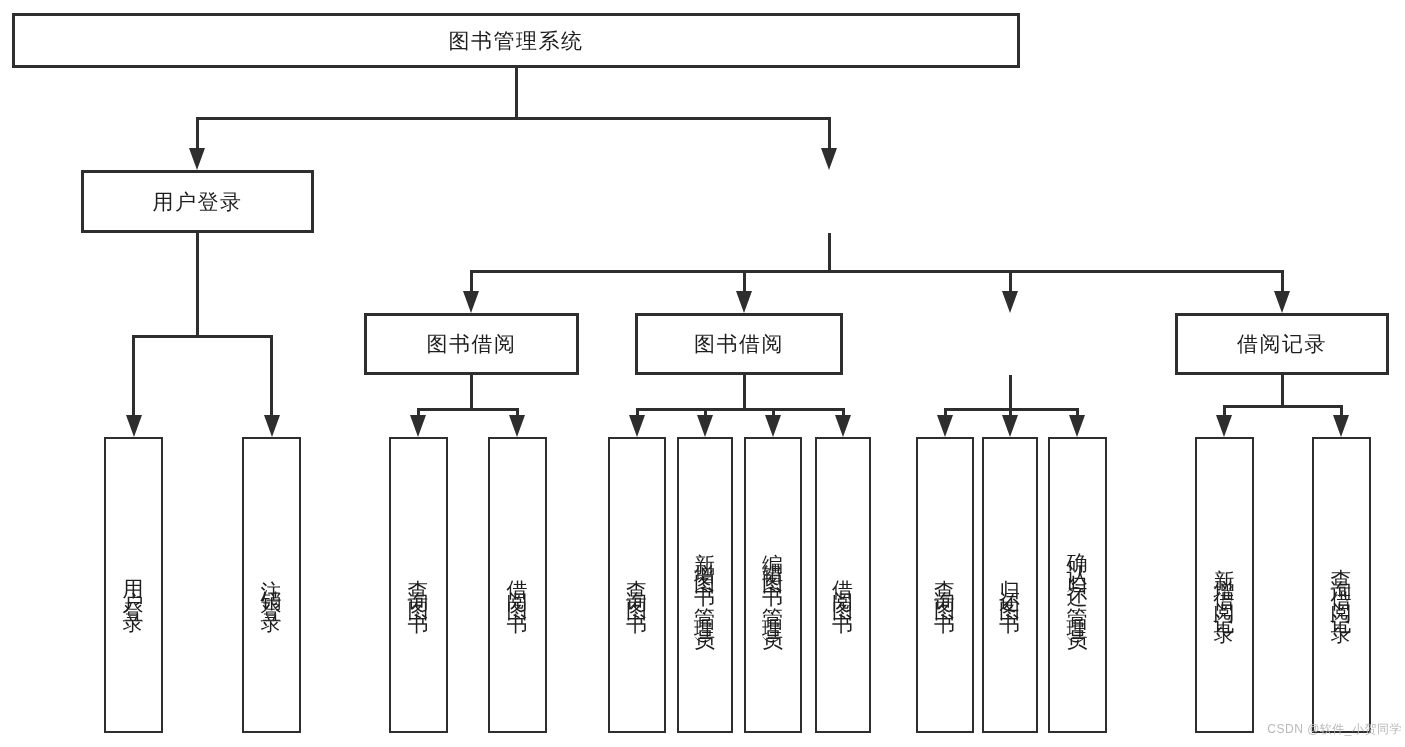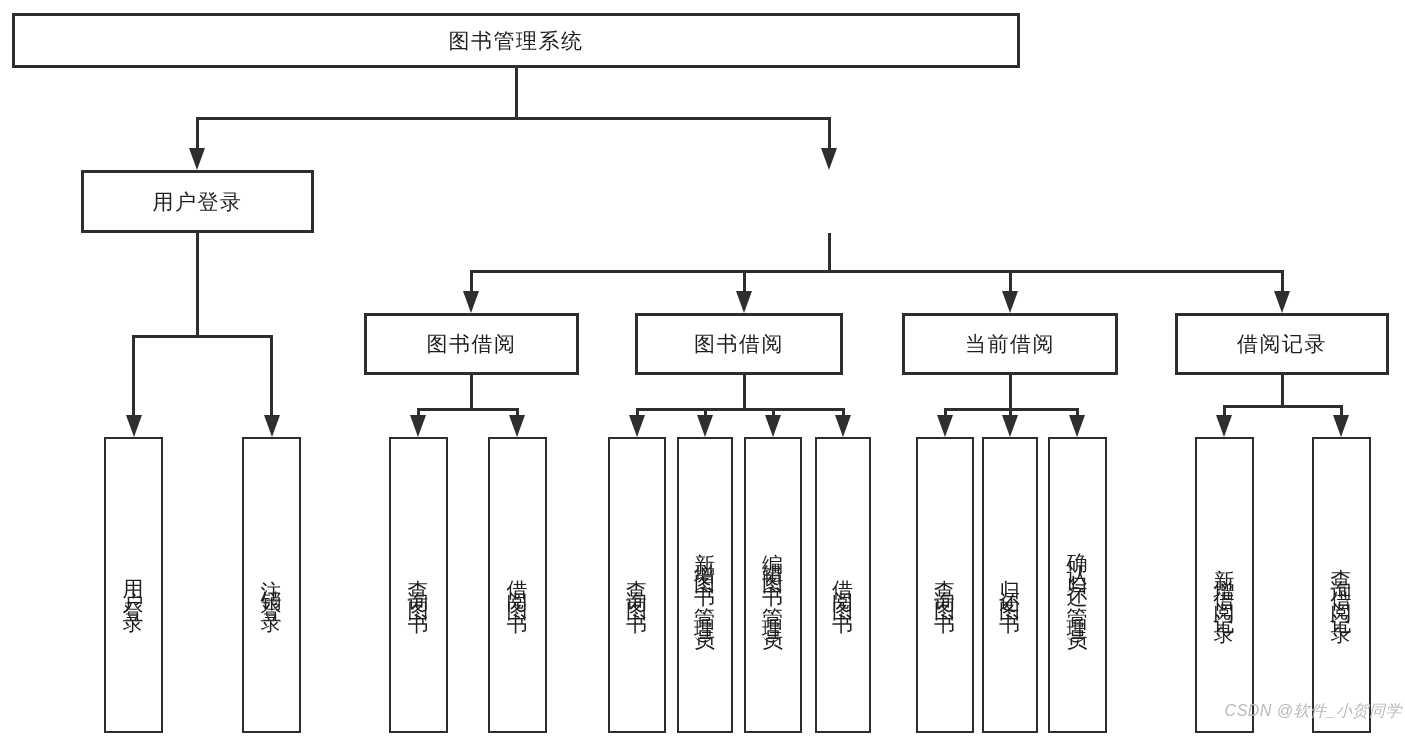--- a/index.html
+++ b/index.html
@@ -26,22 +26,22 @@
   
   .lv{position:absolute;width:2.5px;background:#2e2e2e;z-index:1;}
   .lh{position:absolute;height:2.5px;background:#2e2e2e;z-index:1;}
   
   .arr{
     position:absolute;width:0;height:0;z-index:1;
     border-left:8px solid transparent;border-right:8px solid transparent;
     border-top:22px solid #2e2e2e;
   }
   .watermark{
-    position:absolute;right:3px;bottom:25px;font-size:16px;color:#b9b9b9;
-    letter-spacing:0.5px;white-space:nowrap;z-index:3;font-style:italic;
+    position:absolute;right:3px;bottom:9px;font-size:12px;color:#b9b9b9;
+    letter-spacing:0.5px;white-space:nowrap;z-index:3;
   }
 </style>
 </head>
 <body>
 
 <div class="canvas">
 
   <div class="lv" style="left:515px;top:68px;height:50px;"></div>
   <div class="lh" style="left:196px;top:117px;width:634px;"></div>
   <div class="lv" style="left:196px;top:117px;height:33px;"></div>
@@ -108,23 +108,20 @@
   <div class="cbox" style="left:81px;top:170px;width:233px;height:63px;">
     <span>用户登录</span>
   </div>
 
   <div class="cbox" style="left:364px;top:313px;width:215px;height:62px;">
     <span>图书借阅</span>
   </div>
   <div class="cbox" style="left:635px;top:313px;width:208px;height:62px;">
     <span>图书借阅</span>
   </div>
-  <div class="cbox" style="left:902px;top:313px;width:216px;height:62px;">
-    <span>当前借阅</span>
-  </div>
   <div class="cbox" style="left:1175px;top:313px;width:214px;height:62px;">
     <span>借阅记录</span>
   </div>
 
   <div class="vbox" style="left:104px;width:59px;">
     <span>用户登录</span>
   </div>
   <div class="vbox" style="left:242px;width:59px;">
     <span>注销登录</span>
   </div>

